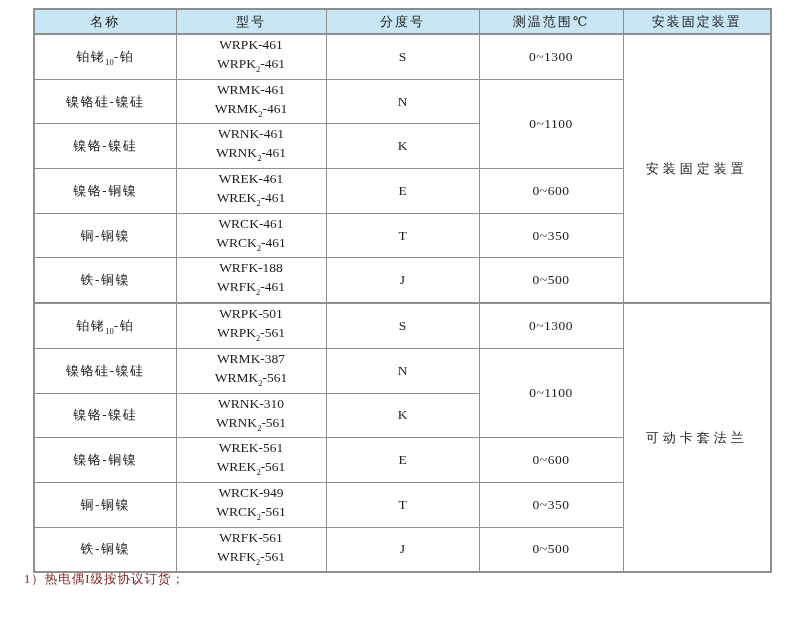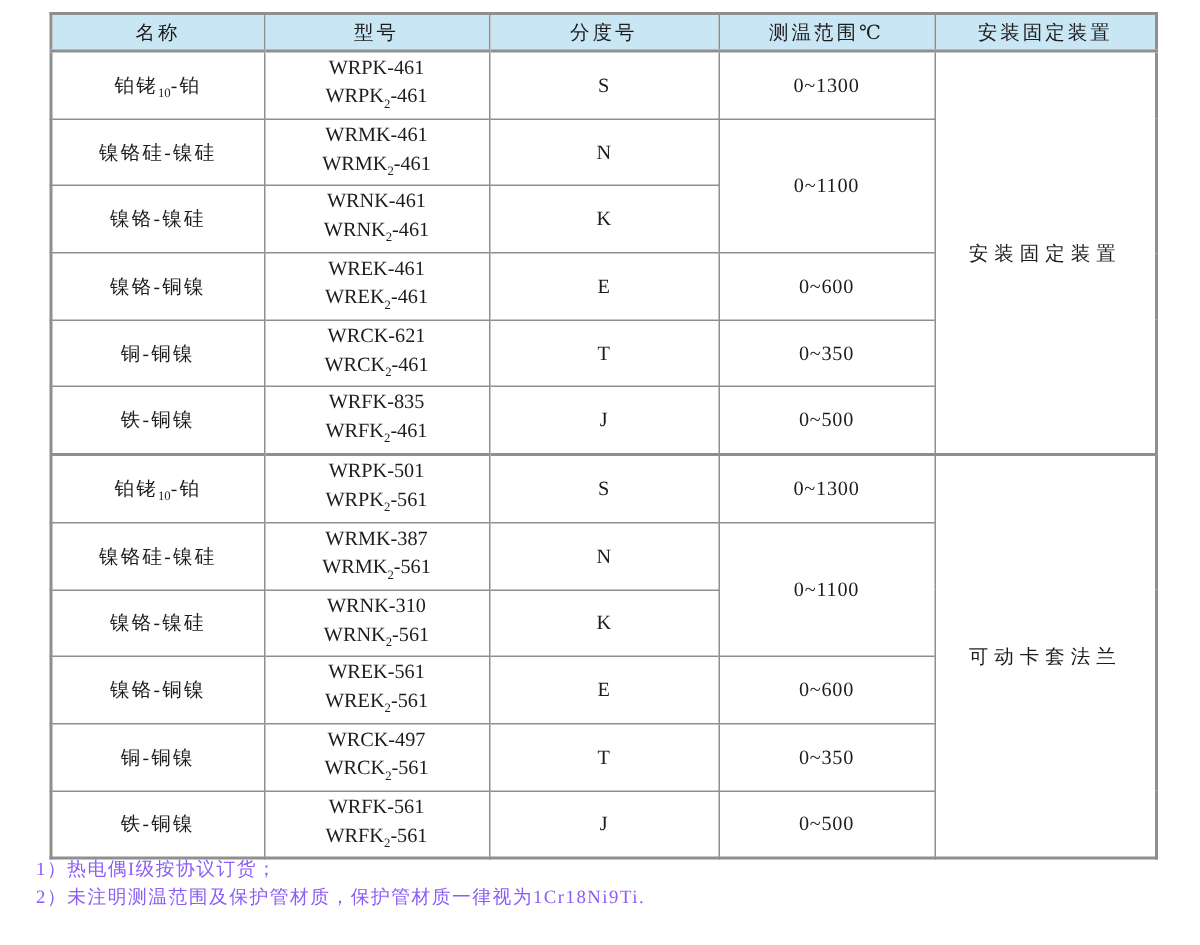--- a/index.html
+++ b/index.html
@@ -35,21 +35,21 @@
   .c-model .mline { line-height: 19px; }
   .sb { font-size: 8.5px; letter-spacing: 0; }
   .c-grad  { font-size: 13.5px; }
   .c-range { font-size: 13.5px; letter-spacing: 0.5px; }
   .c-mount { font-size: 13px; letter-spacing: 4px; }
   tr.group-sep td { border-top: 2px solid #8f8f8f; }
 
   .notes {
     position: absolute; left: 24px; top: 570px;
     font-size: 12.5px; line-height: 19px; letter-spacing: 1px;
-    color: #8b5cf6;
+    color: #7f1d1d;
   }
 </style>
 </head>
 <body>
 
 <div class="sheet">
 
   <table class="spec">
     <colgroup>
       <col style="width:142px">
@@ -101,30 +101,30 @@
         <td class="c-model">
           <div class="mline">WREK-461</div>
           <div class="mline"><span>WREK</span><sub class="sb">2</sub><span>-461</span></div>
         </td>
         <td class="c-grad">E</td>
         <td class="c-range">0~600</td>
       </tr>
       <tr>
         <td class="c-name"><span>铜-铜镍</span></td>
         <td class="c-model">
-          <div class="mline">WRCK-621</div>
+          <div class="mline">WRCK-461</div>
           <div class="mline"><span>WRCK</span><sub class="sb">2</sub><span>-461</span></div>
         </td>
         <td class="c-grad">T</td>
         <td class="c-range">0~350</td>
       </tr>
       <tr>
         <td class="c-name"><span>铁-铜镍</span></td>
         <td class="c-model">
-          <div class="mline">WRFK-835</div>
+          <div class="mline">WRFK-188</div>
           <div class="mline"><span>WRFK</span><sub class="sb">2</sub><span>-461</span></div>
         </td>
         <td class="c-grad">J</td>
         <td class="c-range">0~500</td>
       </tr>
 
       <tr class="group-sep">
         <td class="c-name"><span>铂铑</span><sub class="sb">10</sub><span>-铂</span></td>
         <td class="c-model">
           <div class="mline">WRPK-501</div>
@@ -156,36 +156,35 @@
         <td class="c-model">
           <div class="mline">WREK-561</div>
           <div class="mline"><span>WREK</span><sub class="sb">2</sub><span>-561</span></div>
         </td>
         <td class="c-grad">E</td>
         <td class="c-range">0~600</td>
       </tr>
       <tr>
         <td class="c-name"><span>铜-铜镍</span></td>
         <td class="c-model">
-          <div class="mline">WRCK-497</div>
+          <div class="mline">WRCK-949</div>
           <div class="mline"><span>WRCK</span><sub class="sb">2</sub><span>-561</span></div>
         </td>
         <td class="c-grad">T</td>
         <td class="c-range">0~350</td>
       </tr>
       <tr>
         <td class="c-name"><span>铁-铜镍</span></td>
         <td class="c-model">
           <div class="mline">WRFK-561</div>
           <div class="mline"><span>WRFK</span><sub class="sb">2</sub><span>-561</span></div>
         </td>
         <td class="c-grad">J</td>
         <td class="c-range">0~500</td>
       </tr>
     </tbody>
   </table>
 
   <div class="notes">
     <div>1）热电偶I级按协议订货；</div>
-    <div>2）未注明测温范围及保护管材质，保护管材质一律视为1Cr18Ni9Ti.</div>
   </div>
 
 </div>
 
 </body></html>

